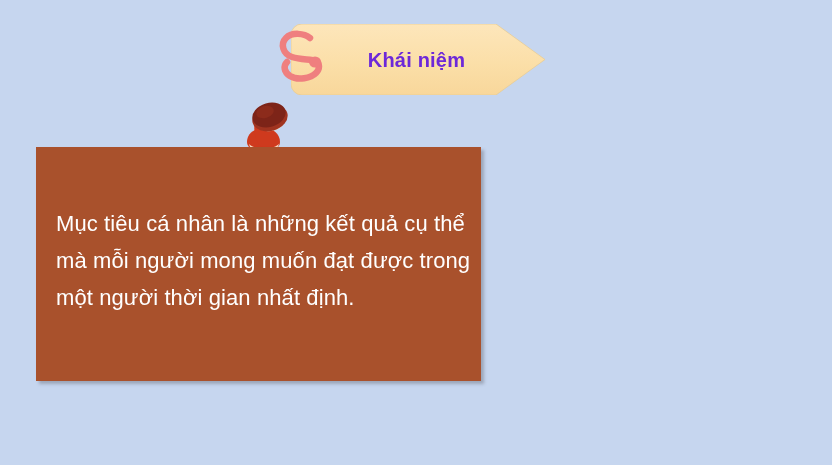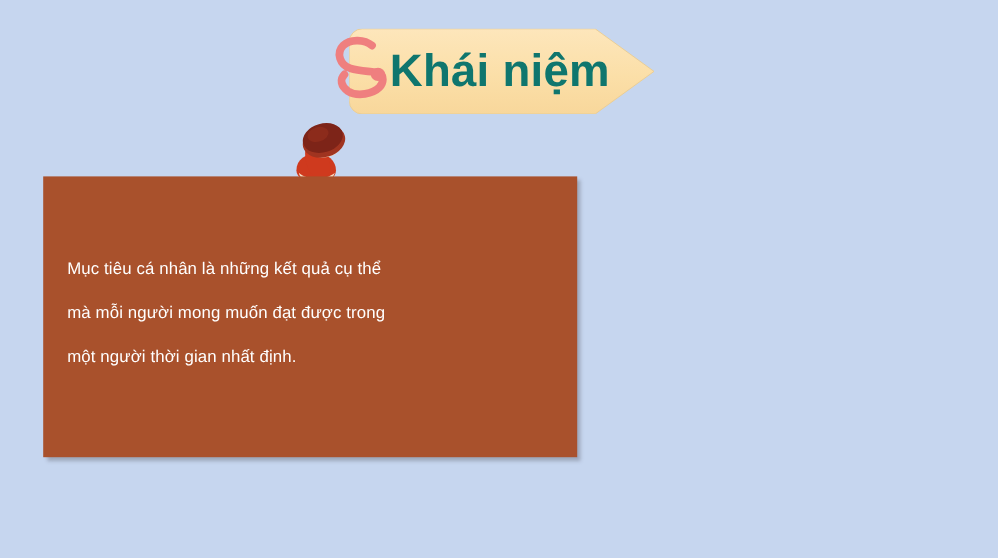--- a/index.html
+++ b/index.html
@@ -40,22 +40,22 @@
     position: absolute;
     left: 0;
     top: 0;
     width: 205px;
     height: 71px;
     display: flex;
     align-items: center;
     justify-content: center;
     padding-left: 46px;
     box-sizing: border-box;
-    color: #0f766e;
-    font-size: 38px;
+    color: #6d28d9;
+    font-size: 20px;
     font-weight: bold;
     letter-spacing: 0.2px;
     white-space: nowrap;
     line-height: 1;
   }
   #banner-curl-icon {
     position: absolute;
     left: -16px;
     top: 5px;
     width: 50px;
@@ -80,21 +80,21 @@
     height: 234px;
     background: #a9512c;
     box-shadow: 3px 3px 3px rgba(90, 90, 100, 0.38);
   }
   #concept-card .card-text {
     position: absolute;
     left: 20px;
     top: 58px;
     width: 412px;
     color: #ffffff;
-    font-size: 14px;
+    font-size: 22px;
     line-height: 37px;
     letter-spacing: 0.1px;
   }
   #concept-card .card-text p {
     margin: 0;
     white-space: nowrap;
   }
 </style>
 </head>
 <body>

